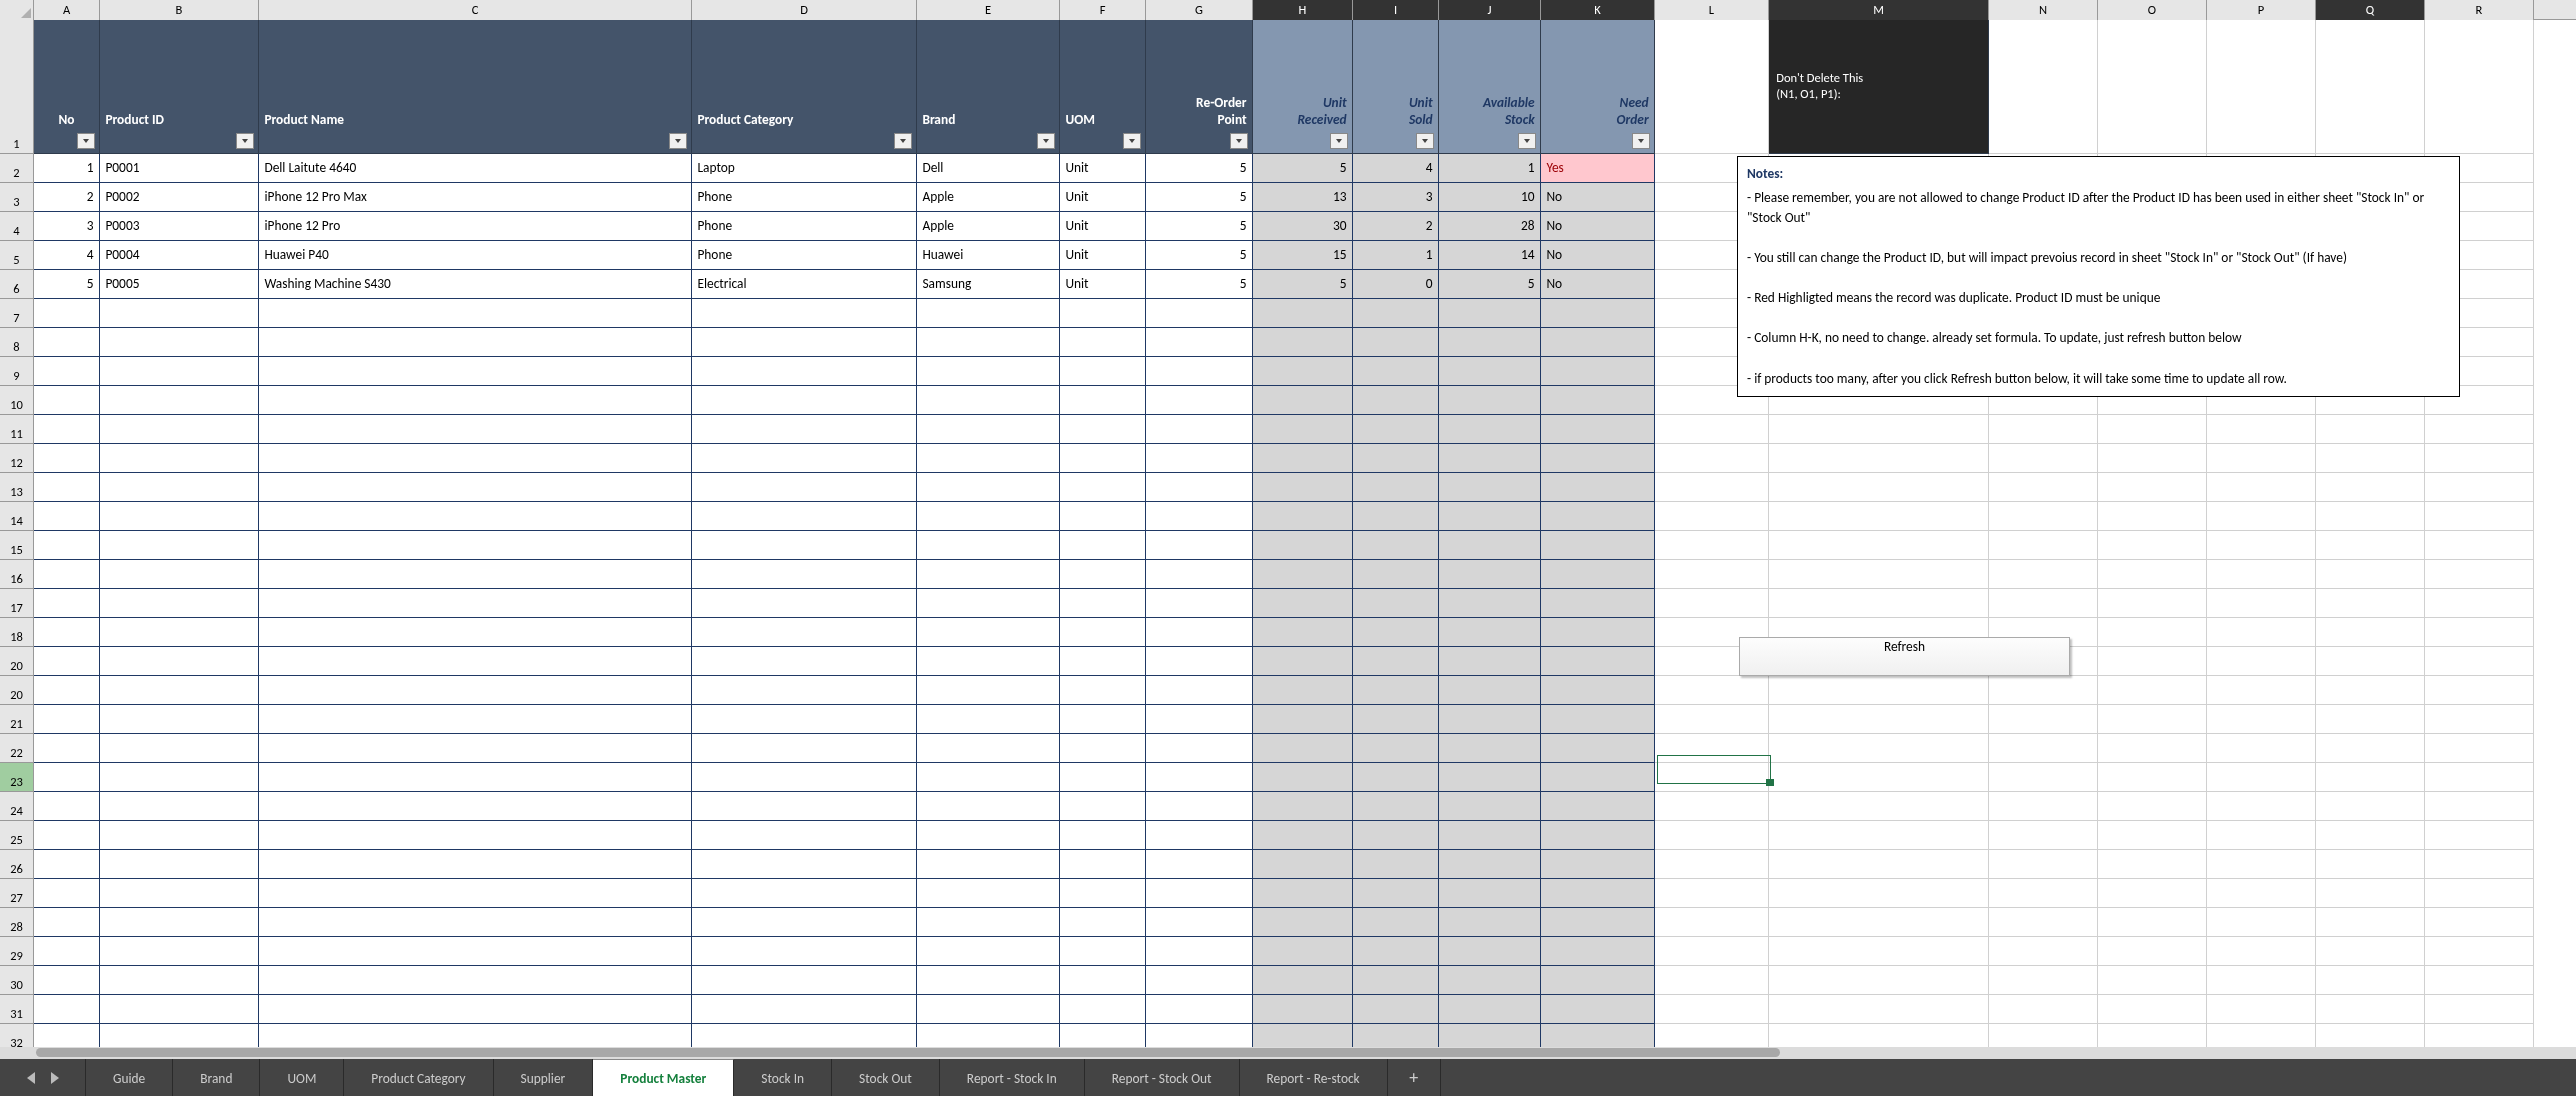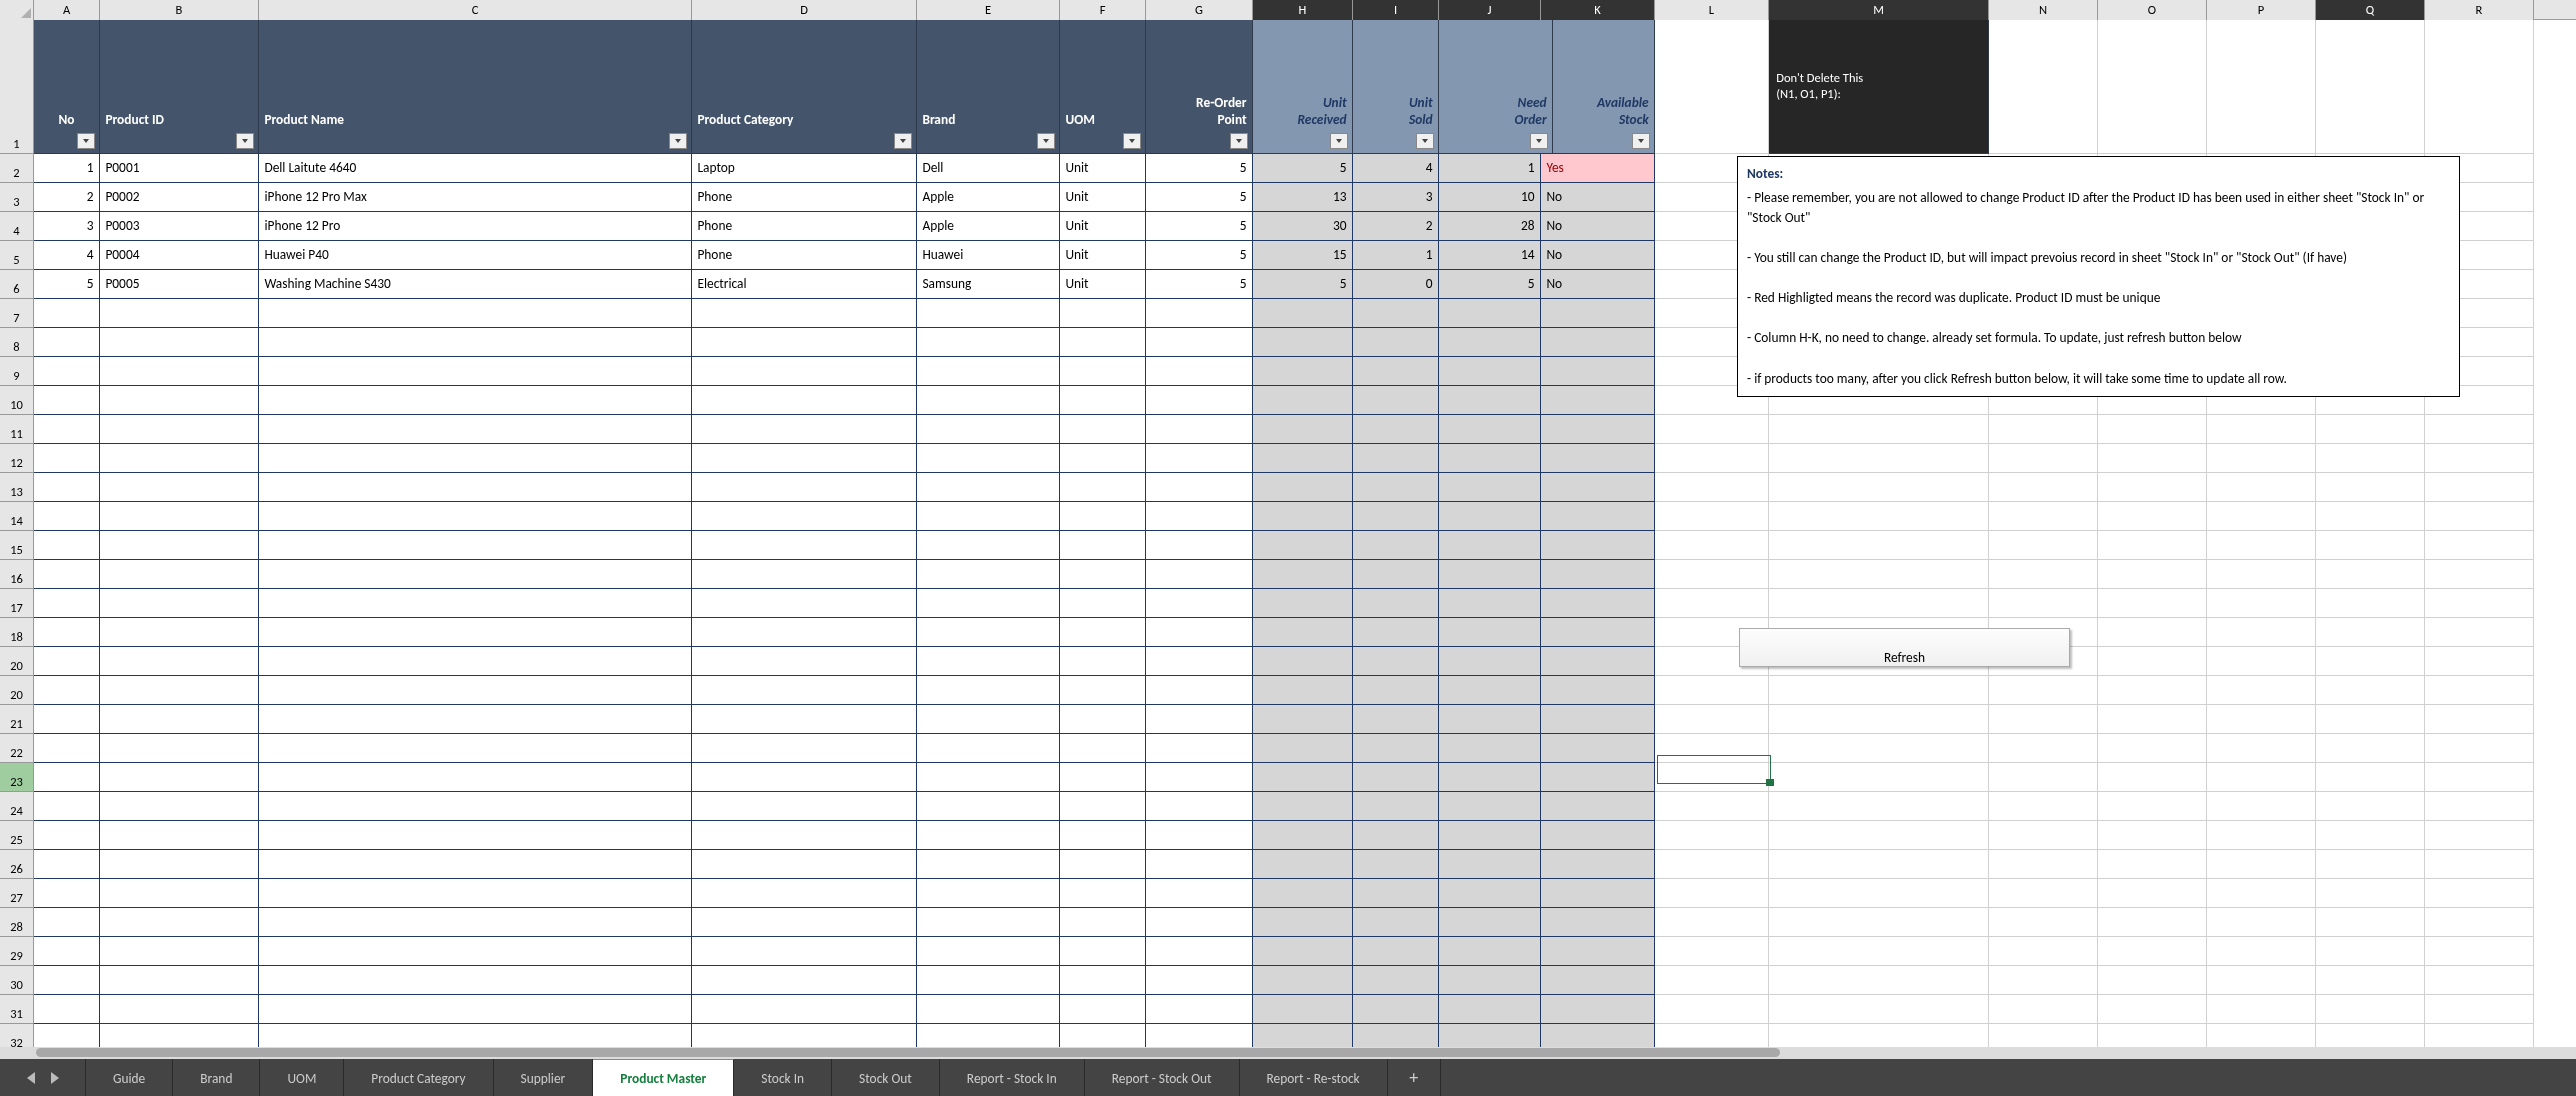--- a/index.html
+++ b/index.html
@@ -184,25 +184,26 @@
   .notes-box .nt-title { font-weight: bold; color: #1f3864; margin-bottom: 3.6px; }
 
   .refresh-btn {
     position: absolute;
     background: linear-gradient(#fdfdfd, #f0f0f0);
     border: 0.9px solid #aaa;
     box-shadow: 1.8px 1.8px 1.8px rgba(0,0,0,0.25);
     width: 331px;
     height: 39px;
     display: flex;
-    align-items: flex-end;
+    align-items: flex-start;
     justify-content: center;
     font-size: 13.4px;
     cursor: pointer;
     z-index: 20;
+    margin-top: 9px;
   }
 
   
   .sheetbar {
     height: 38px;
     background: #444444;
     display: flex;
     align-items: stretch;
     flex-shrink: 0;
     color: #ccc;
@@ -320,28 +321,28 @@
         <div class="hdrcell calc wH right">
           <span>Unit</span>
           <span>Received</span>
           <span class="filter"></span>
         </div>
         <div class="hdrcell calc wI right">
           <span>Unit</span>
           <span>Sold</span>
           <span class="filter"></span>
         </div>
+        <div class="hdrcell calc wJ right">
+          <span>Available</span>
+          <span>Stock</span>
+          <span class="filter"></span>
+        </div>
         <div class="hdrcell calc wK right">
           <span>Need</span>
           <span>Order</span>
-          <span class="filter"></span>
-        </div>
-        <div class="hdrcell calc wJ right">
-          <span>Available</span>
-          <span>Stock</span>
           <span class="filter"></span>
         </div>
         <div class="cell wL"></div>
         <div class="hdrcell darkM wM" style="padding-bottom:7.2px">
           <span>Don't Delete This</span>
           <span>(N1, O1, P1):</span>
         </div>
         <div class="cell wN"></div>
         <div class="cell wO"></div>
         <div class="cell wP"></div>

